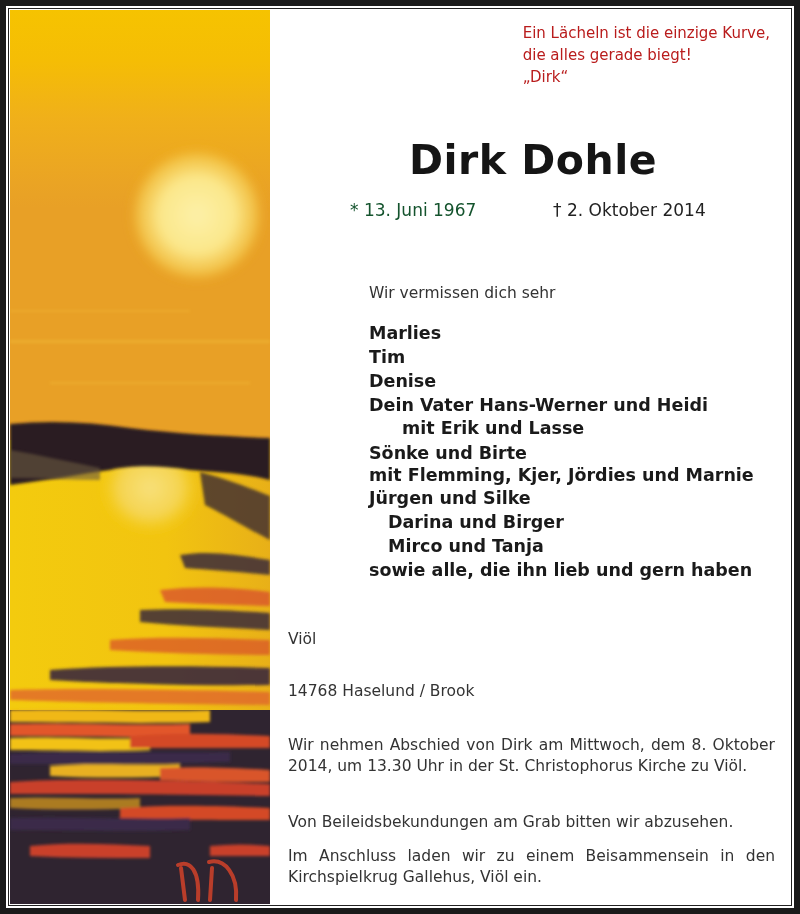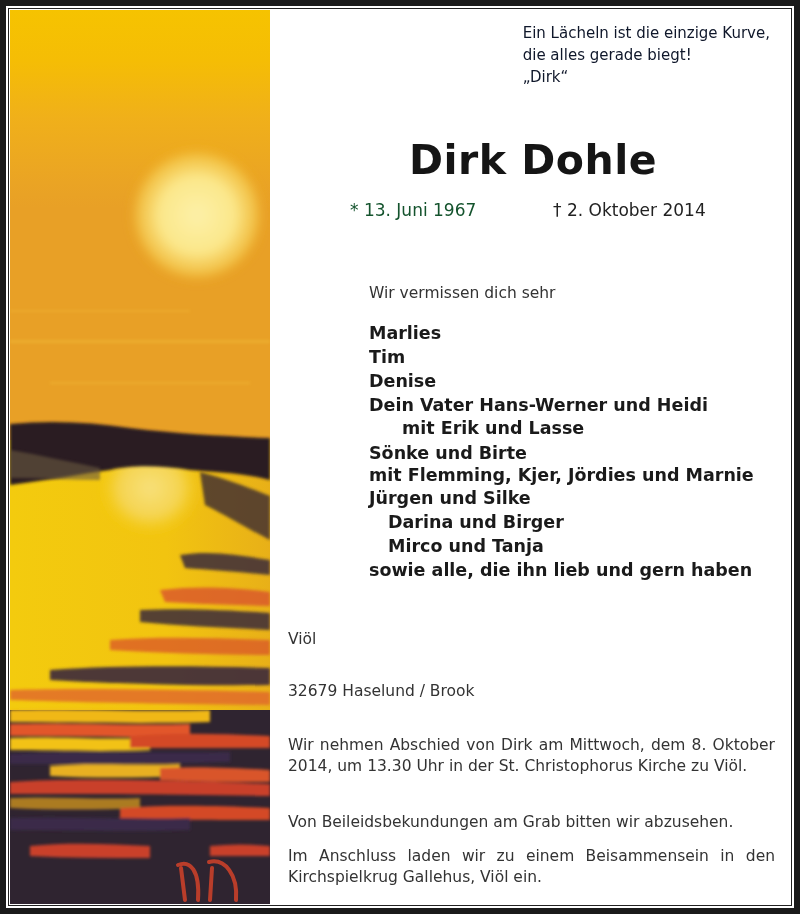--- a/index.html
+++ b/index.html
@@ -4,21 +4,21 @@
 <style>
   html, body { margin: 0; padding: 0; background: #ffffff; }
   body { width: 800px; height: 914px; position: relative; overflow: hidden; font-family: "DejaVu Sans", sans-serif; color: #222; }
   .frame-outer { position: absolute; left: 0; top: 0; width: 800px; height: 914px; box-sizing: border-box; border: 6px solid #1a1a1a; background: #fff; }
   .frame-inner { position: absolute; left: 8px; top: 8px; right: 8px; bottom: 8px; border: 1.5px solid #222; background: #fff; }
 
   .painting { position: absolute; left: 10px; top: 10px; width: 260px; height: 894px; overflow: hidden; }
   .painting svg { display: block; }
 
   .text { position: absolute; white-space: nowrap; }
-  .quote { right: 30px; top: 22px; font-size: 15px; line-height: 22px; color: #0f172a; text-align: left; }
+  .quote { right: 30px; top: 22px; font-size: 15px; line-height: 22px; color: #b91c1c; text-align: left; }
   .quote .sig { display: block; text-align: left; }
   .name { left: 288px; width: 490px; top: 136px; text-align: center; font-size: 41px; font-weight: bold; color: #151515; letter-spacing: 0.5px; }
   .born { left: 350px; top: 200px; font-size: 17px; color: #14532d; }
   .died { left: 553px; top: 200px; font-size: 17px; color: #222; }
 
   .miss { left: 369px; top: 284px; font-size: 15.5px; color: #333; }
   .family { position: absolute; left: 369px; top: 321px; margin: 0; padding: 0; list-style: none; }
   .family li { font-size: 17.5px; font-weight: bold; color: #1a1a1a; line-height: 24px; white-space: nowrap; }
   .family li.indent { padding-left: 19px; }
 
@@ -145,18 +145,18 @@
   <li>Jürgen und Silke</li>
   <li class="indent">Darina und Birger</li>
   <li class="indent">Mirco und Tanja</li>
   <li>sowie alle, die ihn lieb und gern haben</li>
 </ul>
 
 <div class="text place">Viöl</div>
 
 <div class="text addr">
   <br>
-  <span>32679 Haselund / Brook</span>
+  <span>14768 Haselund / Brook</span>
 </div>
 
 <div class="para p1">Wir nehmen Abschied von Dirk am Mittwoch, dem 8. Oktober 2014, um 13.30 Uhr in der St. Christophorus Kirche zu Viöl.</div>
 <div class="para p2">Von Beileidsbekundungen am Grab bitten wir abzusehen.</div>
 <div class="para p3">Im Anschluss laden wir zu einem Beisammensein in den Kirchspielkrug Gallehus, Viöl ein.</div>
 
 </body></html>

